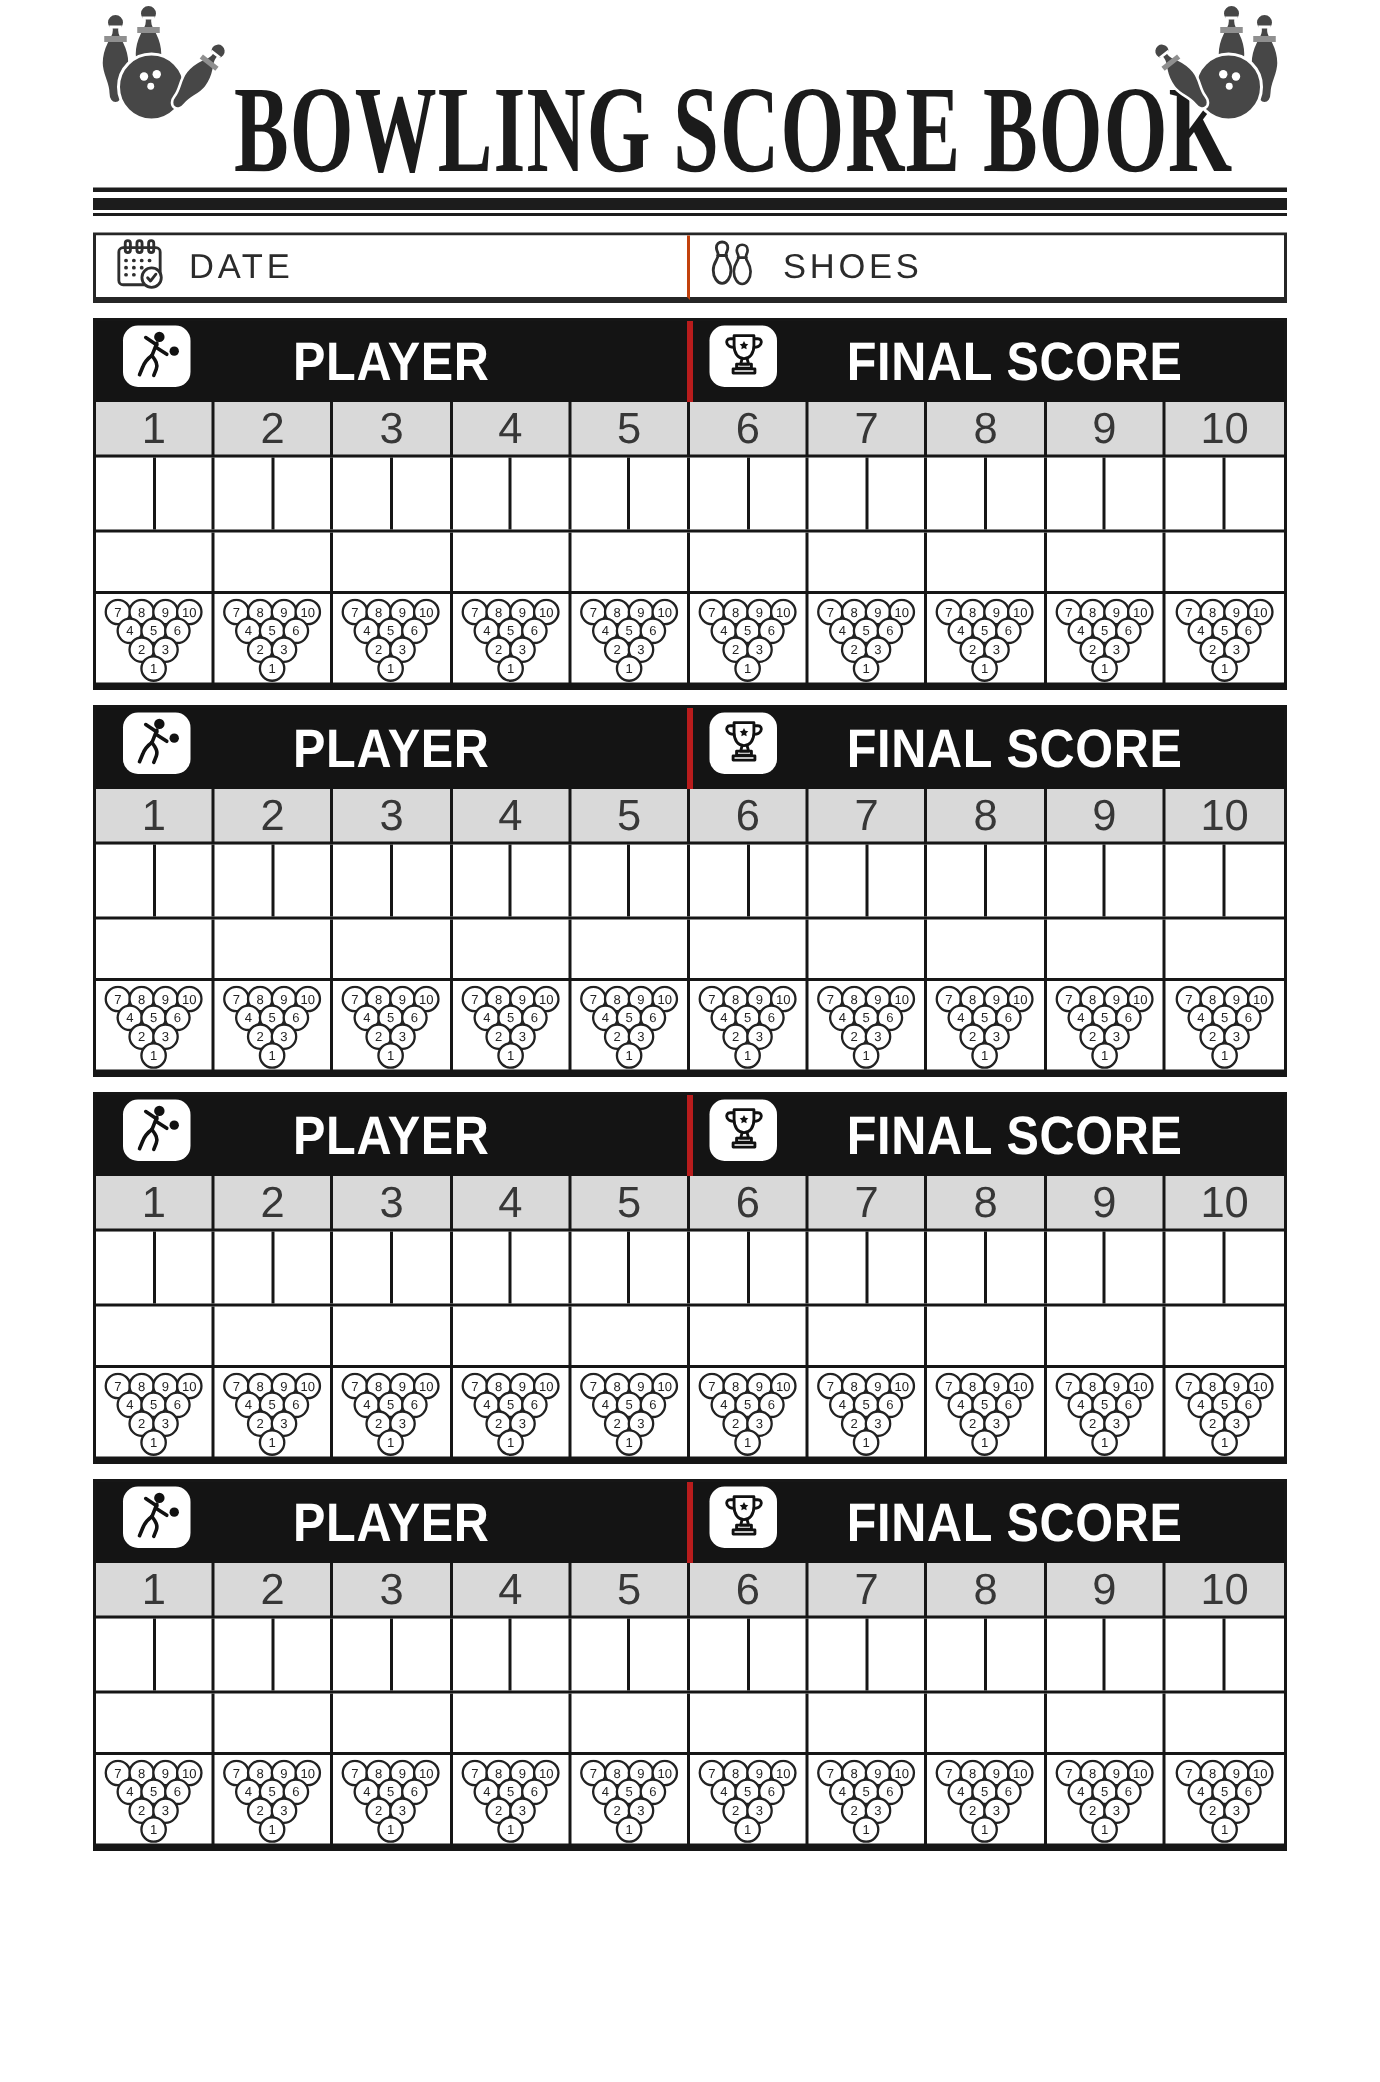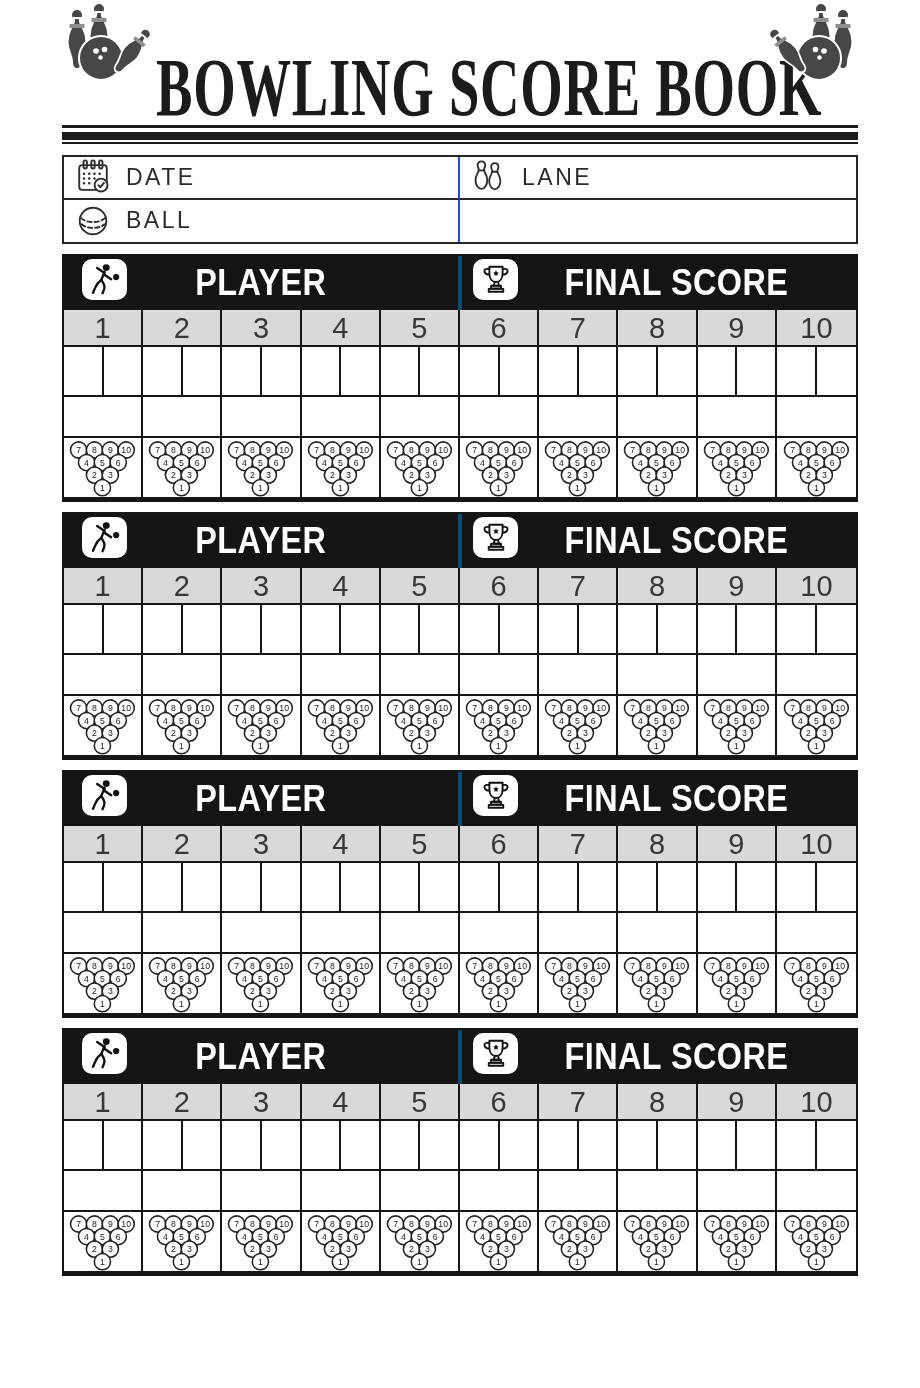--- a/index.html
+++ b/index.html
@@ -19,29 +19,29 @@
   .rules { position:absolute; left:0; right:0; top:125px; height:20px; }
   .rule { position:absolute; left:0; right:0; background:#1c1c1c; }
   .rule.r1 { top:0;    height:2.5px; }
   .rule.r2 { top:7px;  height:7.5px; }
   .rule.r3 { top:16.5px; height:2.5px; }
 
   
   .info-table { display:grid; grid-template-columns:1fr 1fr; border:2px solid #262626; }
   .info-cell { height:42.5px; display:flex; align-items:center; padding-left:9px; background:#fff; }
   .info-cell.bline { border-bottom:2px solid #262626; }
-  .info-cell.vline { border-right:2px solid #1d4ed8; }
+  .info-cell.vline { border-right:2px solid #c2410c; }
   .icell-icon { width:40px; height:40px; display:flex; align-items:center; justify-content:center; flex:none; }
   .icell-label { margin-left:13px; font-size:23px; letter-spacing:2.5px; color:#2b2b2b; }
   .icell-input { flex:1; align-self:stretch; }
 
   
   .score-section { margin-top:10px; height:248px; border:2.5px solid #161616; border-bottom-width:5px;
                    display:flex; flex-direction:column; background:#fff; }
-  .sec-header { height:54px; flex:none; display:flex; gap:4px; background:#0c4a6e; }
+  .sec-header { height:54px; flex:none; display:flex; gap:4px; background:#b91c1c; }
   .ph { flex:1; background:#141414; position:relative; display:flex; align-items:center; justify-content:center; }
   .hicon { position:absolute; left:18px; top:3px; width:45px; height:41px; background:#fff;
            border-radius:10px; display:flex; align-items:center; justify-content:center; }
   .ph.right .hicon { left:11px; }
   .hlabel { color:#fff; font-weight:700; font-size:36px; letter-spacing:.5px;
             transform:scale(.9,1); transform-origin:center; white-space:nowrap; }
   .ph.right .hlabel { margin-left:34px; }
 
   .frames-row { height:37px; flex:none; background:#d9d9d9; display:grid; grid-template-columns:repeat(10,1fr);
                 border-bottom:2.5px solid #161616; }
@@ -174,35 +174,24 @@
           <g transform="translate(4,2)">
             <path d="M8 1.5 c2.3 0 4 1.7 4 4 c0 1.6 -.7 2.6 -1.1 4 c-.4 1.5 -.1 2.6 1 4.4 c1.4 2.4 2.3 4.7 2.3 7.4 c0 4.9 -2.8 9.2 -6.2 9.2 s-6.2 -4.3 -6.2 -9.2 c0 -2.7 .9 -5 2.3 -7.4 c1.1 -1.8 1.4 -2.9 1 -4.4 c-.4 -1.4 -1.1 -2.4 -1.1 -4 c0 -2.3 1.7 -4 4 -4 Z" fill="#fff"></path>
             <path d="M5 11 h6"></path>
           </g>
           <g transform="translate(18.5,4) scale(0.95)">
             <path d="M8 1.5 c2.3 0 4 1.7 4 4 c0 1.6 -.7 2.6 -1.1 4 c-.4 1.5 -.1 2.6 1 4.4 c1.4 2.4 2.3 4.7 2.3 7.4 c0 4.9 -2.8 9.2 -6.2 9.2 s-6.2 -4.3 -6.2 -9.2 c0 -2.7 .9 -5 2.3 -7.4 c1.1 -1.8 1.4 -2.9 1 -4.4 c-.4 -1.4 -1.1 -2.4 -1.1 -4 c0 -2.3 1.7 -4 4 -4 Z" fill="#fff"></path>
             <path d="M5 11 h6"></path>
           </g>
         </svg>
       </span>
-      <span class="icell-label">LANE</span>
+      <span class="icell-label">SHOES</span>
       <span class="icell-input"></span>
     </div>
 
-    <div class="info-cell vline">
-      <span class="icell-icon">
-        <svg viewBox="0 0 40 40" width="38" height="38" class="ico">
-          <circle cx="20" cy="20" r="14"></circle>
-          <path d="M7.5 17 C13 22.5 27 22.5 32.5 17" stroke-dasharray="4.5 3"></path>
-          <path d="M8 23.5 C13.5 28.5 26.5 28.5 32 23.5" stroke-dasharray="4.5 3"></path>
-        </svg>
-      </span>
-      <span class="icell-label">BALL</span>
-      <span class="icell-input"></span>
-    </div>
 
   </div>
 
   <div id="sections">
   <section class="score-section">
     <div class="sec-header">
       <div class="ph left">
         <span class="hicon">
           <svg viewBox="0 0 46 46" width="40" height="38">
             <g stroke="#111" stroke-width="2.9" stroke-linecap="round" fill="none">

